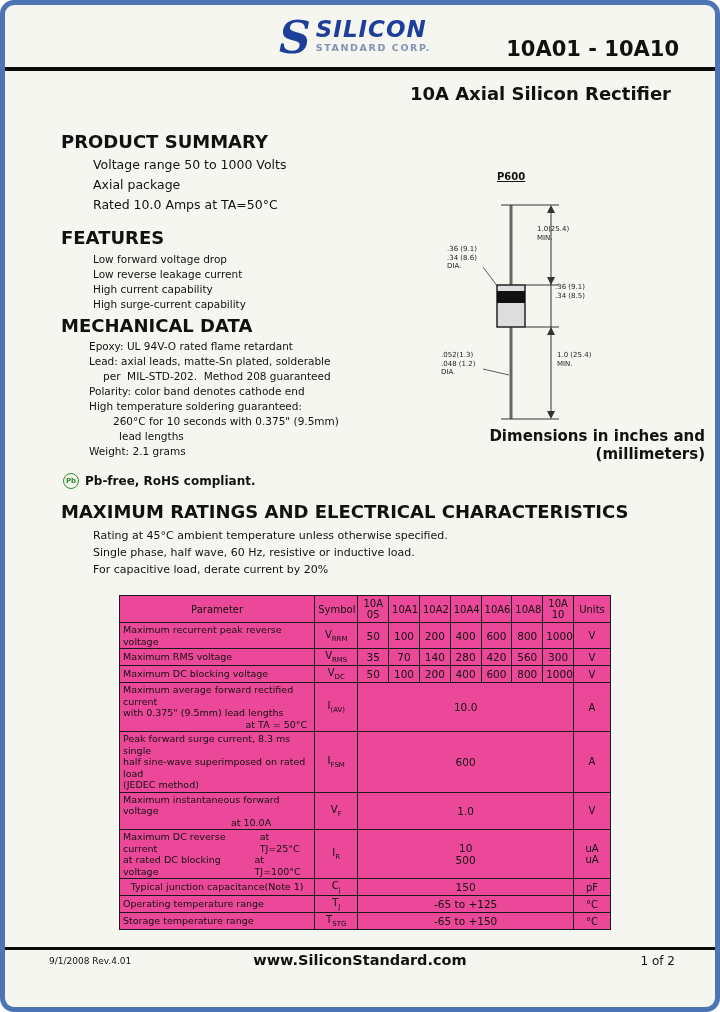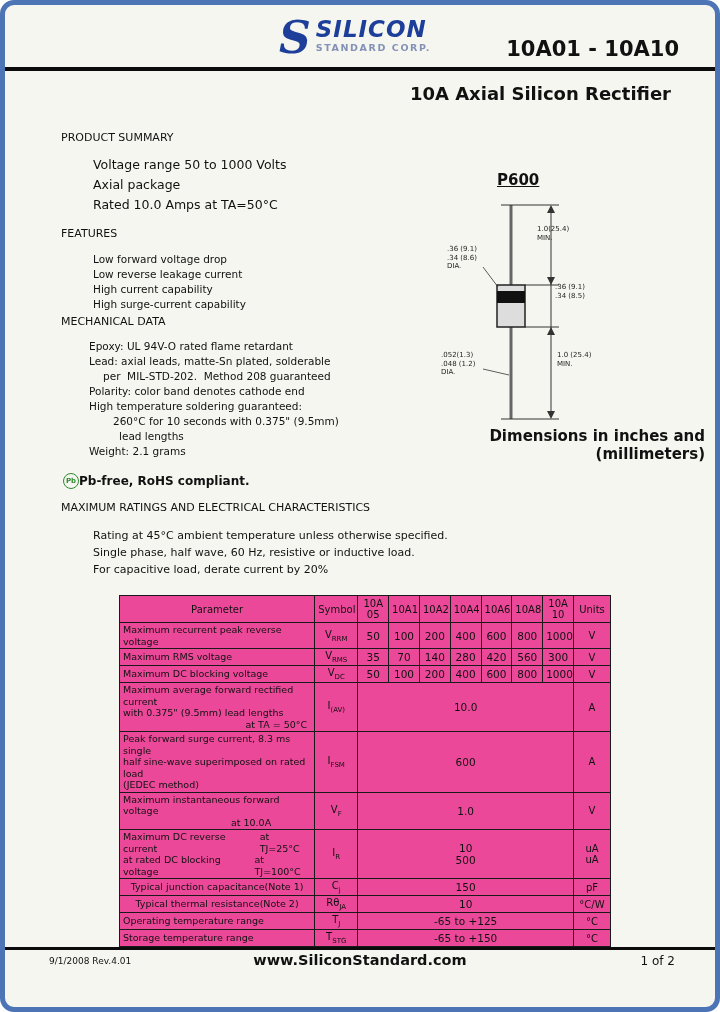--- a/index.html
+++ b/index.html
@@ -14,41 +14,41 @@
   #logo{left:274px;top:12px;display:flex;align-items:flex-start;}
   .logo-s{font-family:"DejaVu Serif","Liberation Serif",serif;font-style:italic;font-weight:bold;
           font-size:44px;line-height:42px;color:#1d3f9a;margin-right:5px;}
   .logo-name{font-style:italic;font-weight:bold;font-size:23px;line-height:24px;color:#1d3f9a;letter-spacing:1px;}
   .logo-sub{font-weight:bold;font-size:9.5px;color:#8291b5;letter-spacing:1.6px;margin-top:1px;}
   #docnum{right:36px;top:32px;font-size:21px;font-weight:bold;}
   #rule-top{left:0;right:0;top:62px;height:4px;background:#0b0b0b;}
   #title{right:44px;top:78px;font-size:18px;font-weight:bold;}
 
   
-  .h1{font-size:11px;font-weight:normal;}
+  .h1{font-size:18px;font-weight:bold;}
   #ps-head{left:56px;top:126px;}
   #ps-items{left:88px;top:150px;}
   .ps-line{font-size:12.5px;line-height:20px;}
   #feat-head{left:56px;top:222px;}
   #feat-items{left:88px;top:247px;}
   .sm-line{font-size:10.5px;line-height:15px;}
   #mech-head{left:56px;top:310px;}
   #mech-items{left:84px;top:334px;}
   .ind1{margin-left:14px;} .ind2{margin-left:24px;} .ind3{margin-left:30px;}
-  #pb-row{left:58px;top:468px;display:flex;align-items:center;}
+  #pb-row{left:58px;top:468px;display:flex;align-items:center;gap:6px;}
   .pb-icon{display:inline-flex;align-items:center;justify-content:center;width:14px;height:14px;
            border:1.5px solid #2e8b2e;border-radius:50%;color:#2e8b2e;font-size:7px;font-weight:bold;}
   .pb-text{font-size:12px;font-weight:bold;}
   #mr-head{left:56px;top:496px;}
   #mr-lines{left:88px;top:522px;}
   .mr-line{font-size:11px;line-height:17px;}
 
   
   #diagram{left:428px;top:164px;width:272px;height:285px;}
-  #p600{left:64px;top:2px;font-size:15px;font-weight:bold;text-decoration:underline;}
+  #p600{left:64px;top:2px;font-size:10px;font-weight:bold;text-decoration:underline;}
   .dim-label{font-size:7px;line-height:8.5px;color:#222;}
   #dim-top{left:104px;top:56px;}
   #dim-bodydia{left:14px;top:76px;}
   #dim-bodylen{left:122px;top:114px;}
   #dim-leaddia{left:8px;top:182px;}
   #dim-bottom{left:124px;top:182px;}
   #diag-caption{left:0;top:258px;width:272px;text-align:right;font-size:15px;font-weight:bold;}
 
   
   #table-wrap{left:114px;top:590px;}
@@ -281,31 +281,20 @@
           <div class="split">
                 <span>Typical junction capacitance</span>
                 <span>(Note 1)</span>
               </div>
         </td>
         <td class="sym"><span>C</span><sub>j</sub></td>
         <td class="val" colspan="7">150</td>
         <td class="unit">pF</td>
       </tr>
       <tr class="h17">
-        <td class="param">
-          <div class="split">
-                <span>Typical thermal resistance</span>
-                <span>(Note 2)</span>
-              </div>
-        </td>
-        <td class="sym"><span>Rθ</span><sub>JA</sub></td>
-        <td class="val" colspan="7">10</td>
-        <td class="unit">°C/W</td>
-      </tr>
-      <tr class="h17">
         <td class="param">Operating temperature range</td>
         <td class="sym"><span>T</span><sub>J</sub></td>
         <td class="val" colspan="7">-65 to +125</td>
         <td class="unit">°C</td>
       </tr>
       <tr class="h17">
         <td class="param">Storage temperature range</td>
         <td class="sym"><span>T</span><sub>STG</sub></td>
         <td class="val" colspan="7">-65 to +150</td>
         <td class="unit">°C</td>

